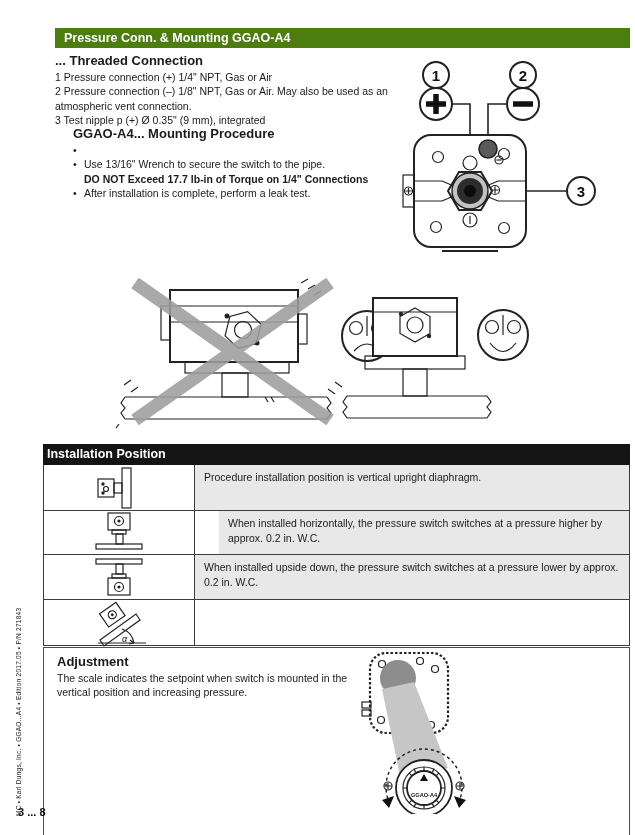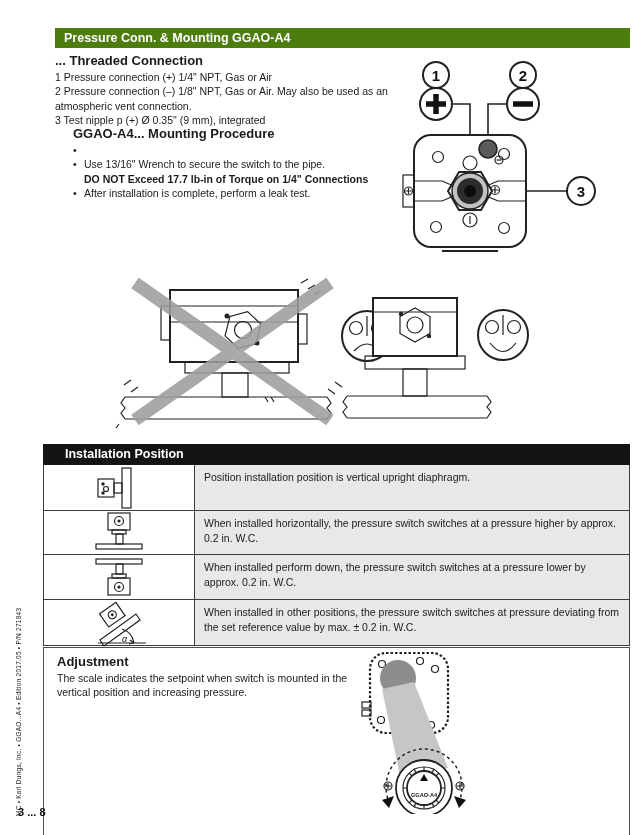--- a/index.html
+++ b/index.html
@@ -11,21 +11,21 @@
   .txtblock{position:absolute;font-size:10.5px;line-height:14.5px;}
   .h3{font-size:13px;font-weight:bold;margin:0 0 1px 0;}
   #threaded{left:55px;top:54px;width:352px;}
   #procedure{left:73px;top:127px;width:370px;}
   .proc-item{display:flex;}
   .proc-marker{width:11px;flex:0 0 11px;}
   .proc-item.warn{font-weight:bold;}
   
   #ip-table{position:absolute;left:43px;top:444px;width:587px;box-sizing:border-box;}
   #ip-head{position:relative;background:#141414;color:#fff;font-weight:bold;
-        font-size:12.5px;line-height:21px;height:21px;padding-left:22px;}
+        font-size:12.5px;line-height:21px;height:21px;padding-left:4px;}
   .ip-row{display:flex;border:1px solid #3c3c3c;border-top:none;box-sizing:border-box;}
   .ip-icon{width:151px;flex:0 0 151px;background:#fff;display:flex;align-items:center;
         justify-content:center;border-right:1px solid #3c3c3c;box-sizing:border-box;}
   .ip-text{flex:1;background:#e8e8e8;padding:5px 9px 5px 9px;font-size:10.5px;line-height:14.5px;}
   .ip-text b{font-weight:normal;}
   
   #adj-box{position:absolute;left:43px;top:647px;width:587px;height:217px;box-sizing:border-box;
         border:1px solid #4f4f4f;border-bottom:3px solid #6f6f6f;background:#fff;}
   #adj-text{position:absolute;left:13px;top:7px;width:300px;font-size:10.5px;line-height:14.5px;}
   #adj-fig{position:absolute;left:300px;top:0px;}
@@ -195,25 +195,25 @@
         <svg width="70" height="44" viewBox="0 0 70 44">
           <rect class="thin" x="38" y="2" width="9" height="40"></rect>
           <rect class="thin" x="30" y="17" width="8" height="10"></rect>
           <rect class="thin" x="14" y="13" width="16" height="18"></rect>
           <circle cx="19" cy="18" r="1.7" fill="#222"></circle>
           <circle class="thin" cx="22" cy="23" r="2.5"></circle>
           <circle cx="19" cy="27" r="1.7" fill="#222"></circle>
         </svg>
       </div>
       <div class="ip-text">
-        <span>Position installation position is </span><b>vertical</b><span> upright diaphragm.</span>
-      </div>
-    </div>
-
-    <div class="ip-row" style="height:44px;">
+        <span>Procedure installation position is </span><b>vertical</b><span> upright diaphragm.</span>
+      </div>
+    </div>
+
+    <div class="ip-row" style="height:44px;gap:24px;">
       <div class="ip-icon">
         <svg width="70" height="46" viewBox="0 0 70 46">
           <rect class="thin" x="24" y="3" width="22" height="17"></rect>
           <circle class="thin" cx="35" cy="11" r="4.5"></circle>
           <circle cx="35" cy="11" r="1.6" fill="#222"></circle>
           <rect class="thin" x="28" y="20" width="14" height="4"></rect>
           <rect class="thin" x="32" y="24" width="7" height="10"></rect>
           <rect class="thin" x="12" y="34" width="46" height="5"></rect>
         </svg>
       </div>
@@ -227,41 +227,38 @@
         <svg width="70" height="46" viewBox="0 0 70 46">
           <rect class="thin" x="12" y="5" width="46" height="5"></rect>
           <rect class="thin" x="32" y="10" width="7" height="10"></rect>
           <rect class="thin" x="28" y="20" width="14" height="4"></rect>
           <rect class="thin" x="24" y="24" width="22" height="17"></rect>
           <circle class="thin" cx="35" cy="33" r="4.5"></circle>
           <circle cx="35" cy="33" r="1.6" fill="#222"></circle>
         </svg>
       </div>
       <div class="ip-text">
-        <span>When installed </span><b>perform down</b><span>, the pressure switch switches at a pressure lower by approx. 0.2 in. W.C.</span>
+        <span>When installed </span><b>upside down</b><span>, the pressure switch switches at a pressure lower by approx. 0.2 in. W.C.</span>
       </div>
     </div>
 
     <div class="ip-row" style="height:46px;">
       <div class="ip-icon">
         <svg width="74" height="50" viewBox="0 0 74 50">
           <path class="thin" d="M16 45 H64"></path>
           <polygon class="thin" points="18,42 54,16 58,22 22,48"></polygon>
           <g transform="rotate(-35 38 26)">
             <rect class="thin" x="27" y="6" width="20" height="16"></rect>
             <circle class="thin" cx="37" cy="14" r="4"></circle>
             <circle cx="37" cy="14" r="1.4" fill="#222"></circle>
           </g>
           <path class="thin" d="M52 45 A 18 18 0 0 0 40 31"></path>
           <path class="thin" d="M52 45 l-4 -3 M52 45 l-5 1"></path>
           <text x="40" y="44" font-size="9" font-style="italic" fill="#111">α</text>
         </svg>
-      </div>
-      <div class="ip-text">
-        <span>When installed in </span><b>other positions</b><span>, the pressure switch switches at pressure deviating from the set reference value by max. ± 0.2 in. W.C.</span>
       </div>
     </div>
   </div>
 
   <div id="adj-box">
     <div id="adj-text">
       <div class="h3">Adjustment</div>
       <div>The scale indicates the setpoint when switch is mounted in the vertical position and increasing pressure.</div>
     </div>
     <div id="adj-fig">

